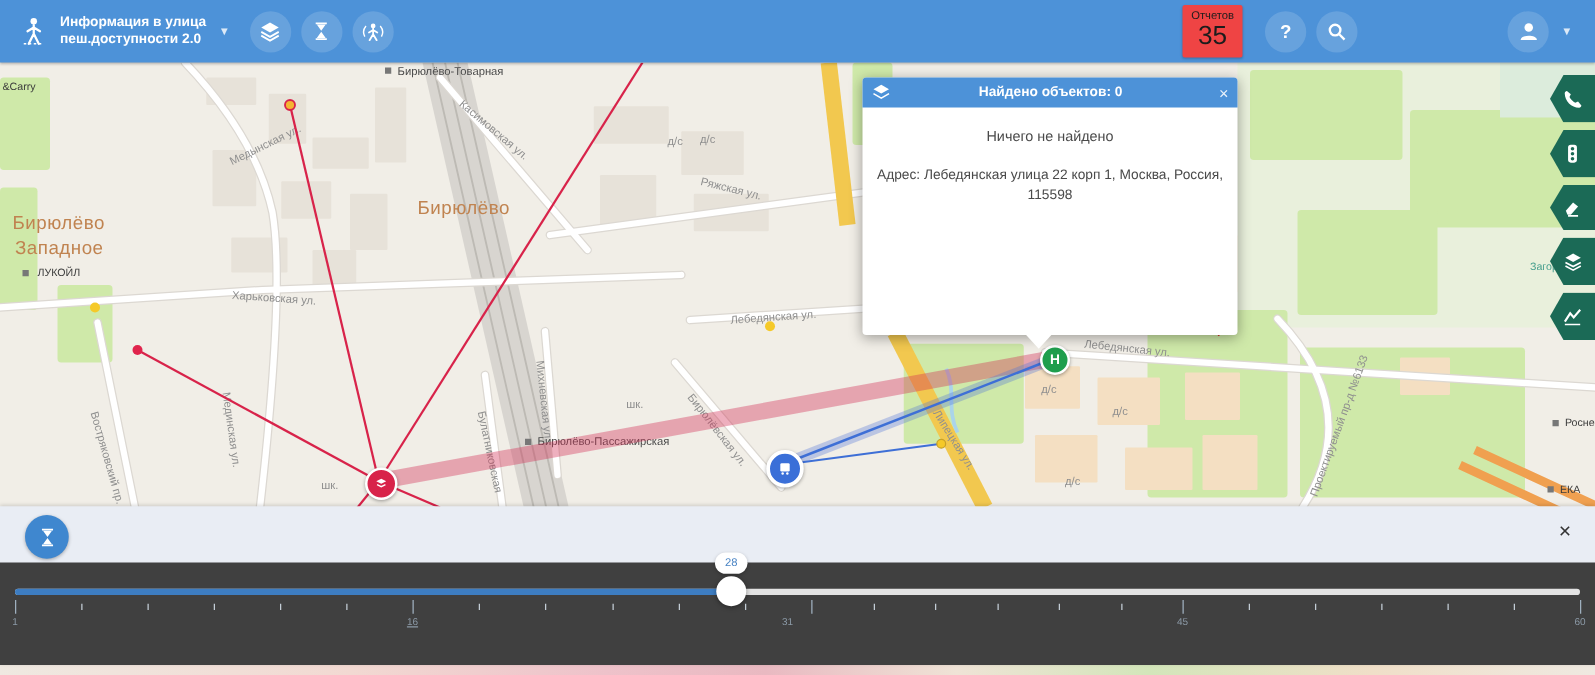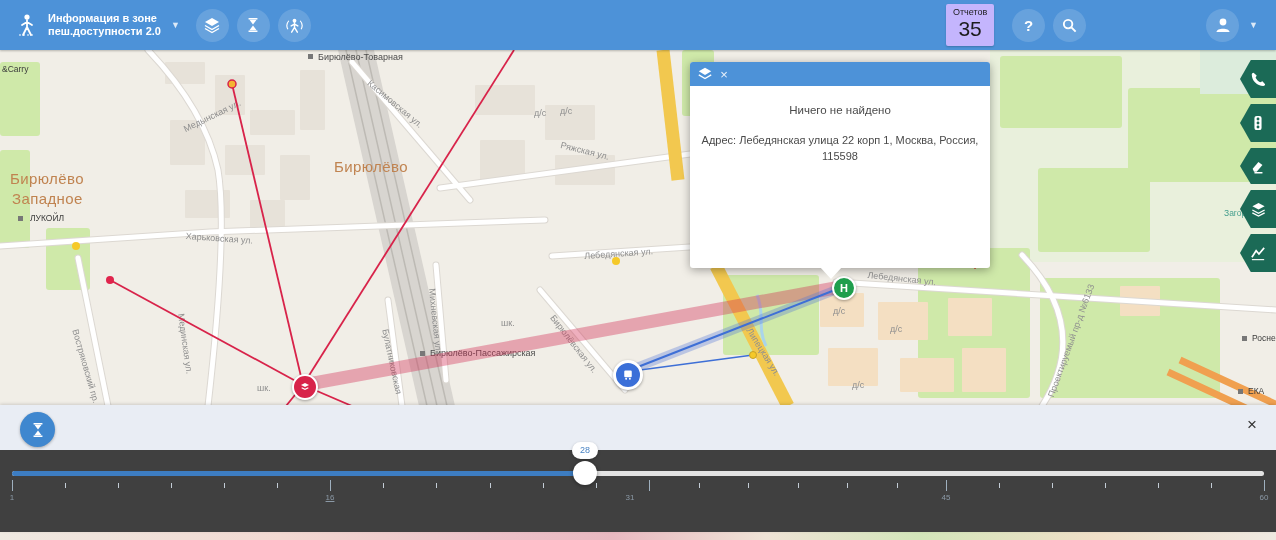--- a/index.html
+++ b/index.html
@@ -10,21 +10,21 @@
   .header{position:absolute;left:0;top:0;width:1276px;height:50px;background:#4d92d8;z-index:60;
           display:flex;align-items:center;box-shadow:0 1px 2px rgba(0,0,0,.25);}
   .hicon{width:26px;height:26px;margin-left:14px;flex:none;}
   .htitle{color:#fff;font-size:11px;font-weight:bold;line-height:13px;margin-left:8px;white-space:nowrap;}
   .hcaret{color:#dce9f7;font-size:9px;margin-left:10px;}
   .hbtn{width:33px;height:33px;border-radius:50%;background:rgba(255,255,255,.15);border:none;
         display:flex;align-items:center;justify-content:center;cursor:pointer;flex:none;}
   .hbtn+.hbtn{margin-left:8px;}
   .tools{margin-left:16px;display:flex;}
   .spacer{flex:1;}
-  .badge{width:48px;height:42px;background:#c4b5fd;border-radius:2px;text-align:center;
+  .badge{width:48px;height:42px;background:#ef4444;border-radius:2px;text-align:center;
          color:#1c1c1c;margin-right:18px;cursor:pointer;box-shadow:0 1px 2px rgba(0,0,0,.2);}
   .badge .bl{font-size:9px;padding-top:3px;}
   .badge .bv{font-size:21px;line-height:23px;}
   .help-txt{color:#fff;font-size:15px;font-weight:bold;}
   .user{display:flex;align-items:center;margin-right:18px;margin-left:120px;}
 
   
   .map{position:absolute;left:0;top:50px;width:1276px;height:356px;background:#f1eee7;overflow:hidden;z-index:1;cursor:grab;}
   .blk{position:absolute;}
   .park{background:#cfe9a9;border-radius:3px;}
@@ -246,21 +246,21 @@
 
 <div class="sliver"></div>
 
 <div class="header">
   <svg class="hicon" viewBox="0 0 26 26">
     <circle cx="13" cy="5" r="2.6" fill="#fff"></circle>
     <path d="M13,8 L13,15 M13,10 L8,13 M13,10 L18,13 M13,15 L9,23 M13,15 L17,23" stroke="#fff" stroke-width="1.8" fill="none" stroke-linecap="round"></path>
     <path d="M5,23 h16" stroke="#fff" stroke-width="1.2" stroke-dasharray="2,2"></path>
   </svg>
   <div class="htitle">
-    <div>Информация в зоне</div>
+    <div>Информация в улица</div>
     <div>пеш.доступности 2.0</div>
   </div>
   <span class="hcaret">▼</span>
   <div class="tools">
     <button class="hbtn">
       <svg width="18" height="18" viewBox="0 0 18 18">
         <path d="M9,2 l7,4 -7,4 -7,-4 z" fill="#fff"></path>
         <path d="M2,9.5 l7,4 7,-4 M2,12.5 l7,4 7,-4" stroke="#fff" stroke-width="1.4" fill="none"></path>
       </svg>
     </button>
@@ -302,20 +302,21 @@
     <span class="hcaret">▼</span>
   </div>
 </div>
 
 <div class="popup">
   <div class="phead">
     <svg class="picon" viewBox="0 0 18 18">
       <path d="M9,2 l7,4 -7,4 -7,-4 z" fill="#fff"></path>
       <path d="M2,10 l7,4 7,-4" stroke="#fff" stroke-width="1.4" fill="none"></path>
     </svg>
+    <div class="ptitle">Найдено объектов: 0</div>
     <div class="pclose">×</div>
   </div>
   <div class="pbody">
     <div>Ничего не найдено</div>
     <div class="paddr">Адрес: Лебедянская улица 22 корп 1, Москва, Россия, 115598</div>
   </div>
   <div class="ptail"></div>
 </div>
 
 <div class="rtool">

